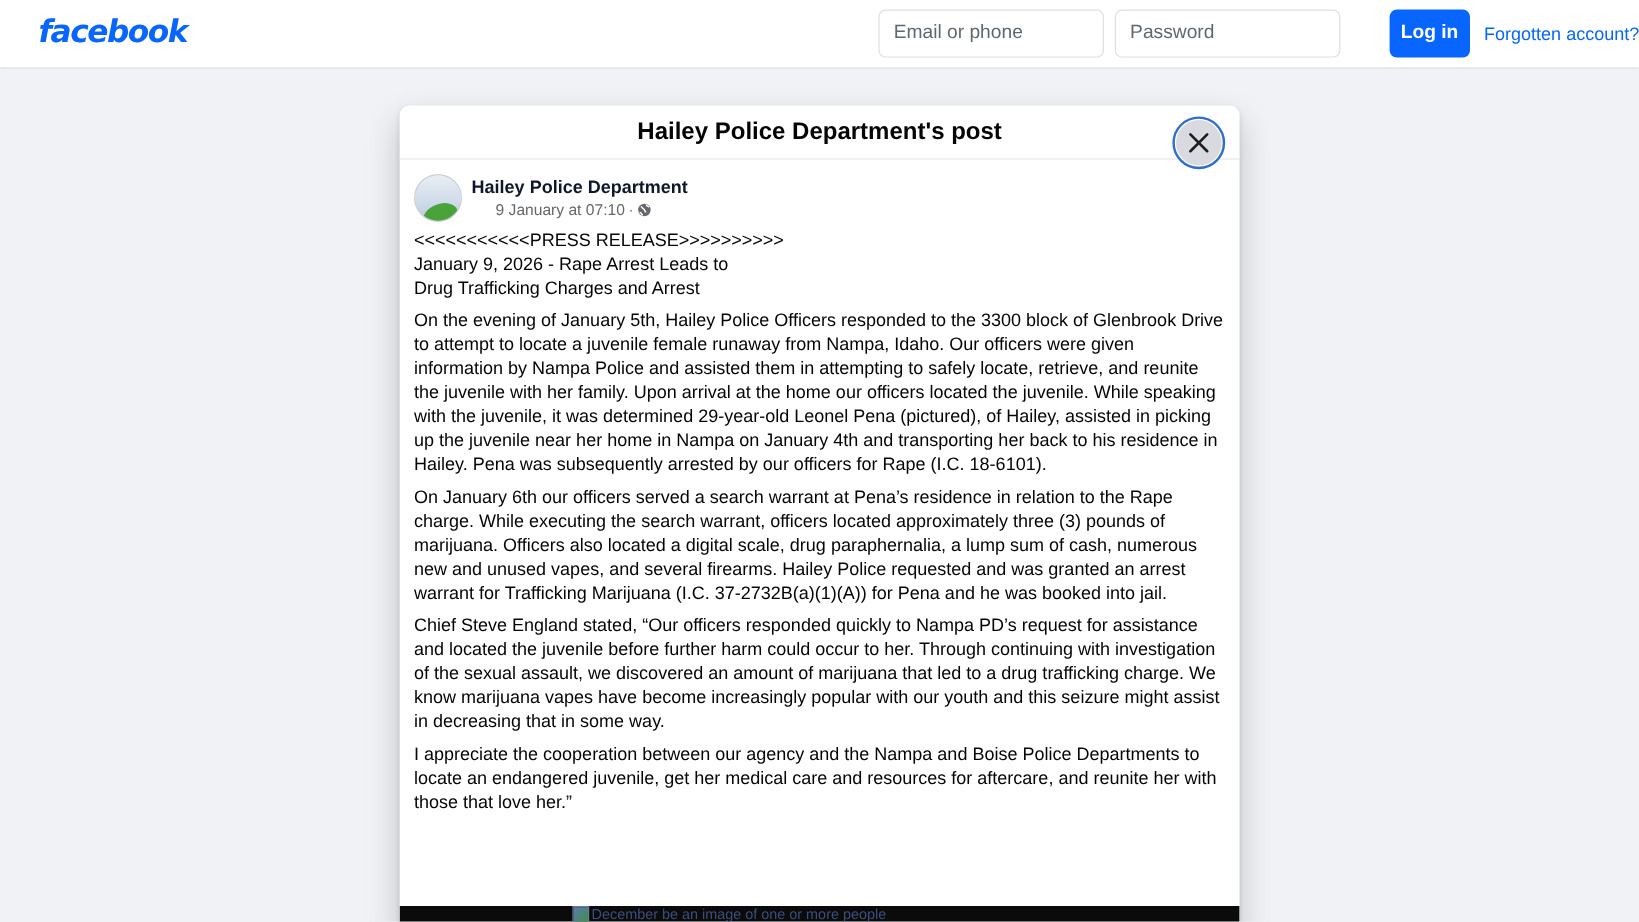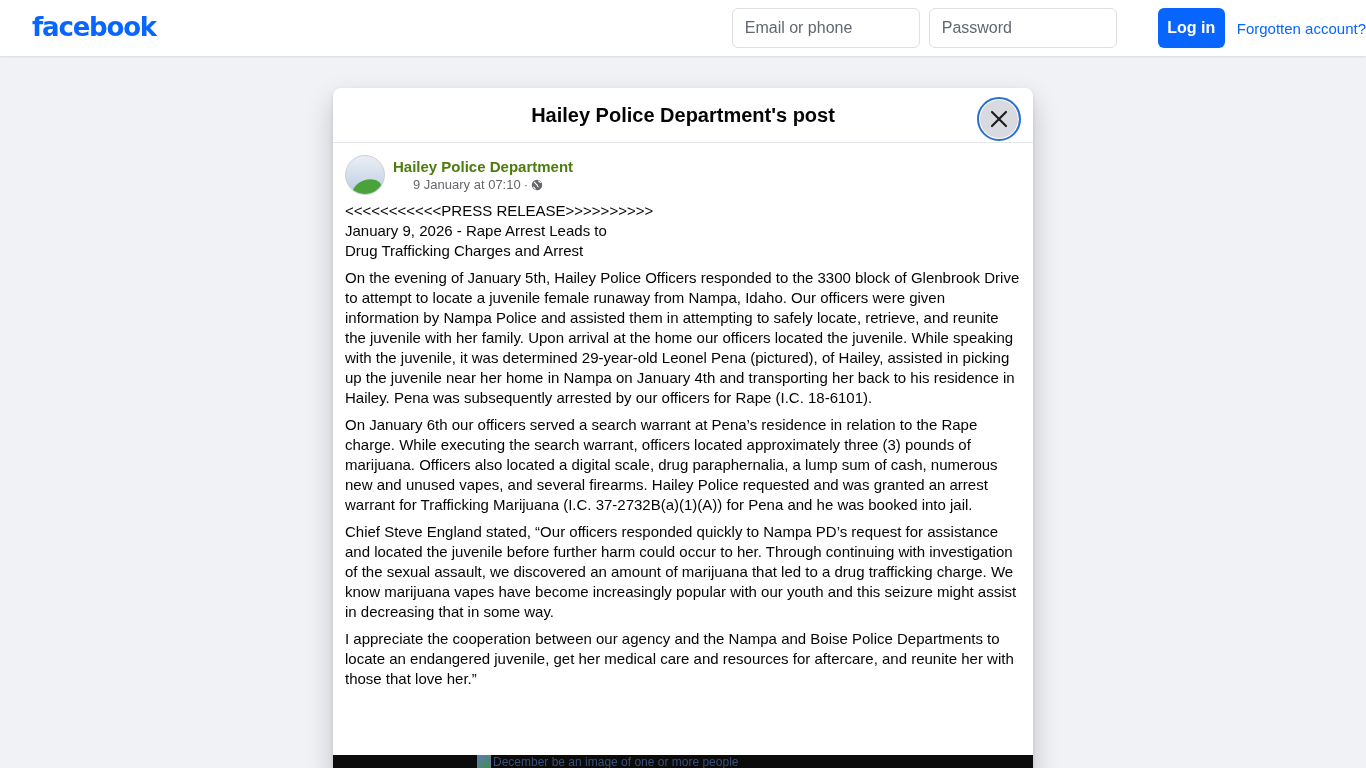--- a/index.html
+++ b/index.html
@@ -15,20 +15,21 @@
       background: #ffffff;
       box-shadow: 0 1px 2px rgba(0,0,0,0.1);
       display: flex; align-items: center;
       z-index: 2;
     }
     .logo {
       position: absolute; left: 32px; top: 12px;
       font-family: "DejaVu Sans", "Liberation Sans", sans-serif;
       font-weight: bold; font-size: 26px; letter-spacing: -1.2px;
       color: #0866ff;
+      font-style: italic;
     }
     .login-form {
       position: absolute; right: 0; top: 8px; height: 40px;
       display: flex; align-items: center; padding-left: 21px;
     }
     .field {
       width: 188px; height: 40px;
       border: 1px solid #dddfe2; border-radius: 6px;
       padding: 0 12px; font-size: 16px; color: #606770;
       font-family: "Liberation Sans", sans-serif;
@@ -49,21 +50,21 @@
     .forgot-link {
       color: #0866ff; font-size: 15px; text-decoration: none;
     }
     .modal {
       position: absolute; left: 333px; top: 88px; width: 700px; height: 690px;
       background: #fff; border-radius: 8px 8px 0 0;
       box-shadow: 0 12px 28px rgba(0,0,0,0.2), 0 2px 4px rgba(0,0,0,0.1);
       overflow: hidden;
     }
     .modal-header {
-      height: 55px; border-bottom: 1px solid #e4e6eb;
+      height: 45px; border-bottom: 1px solid #e4e6eb;
       display: flex; align-items: center; justify-content: center;
       position: relative;
     }
     .modal-title { font-size: 20px; font-weight: bold; color: #050505; }
     .close-btn {
       position: absolute; right: 12px; top: 9px;
       width: 44px; height: 44px; border-radius: 50%;
       background: #d8dadf; border: 2px solid #2d6fc9;
       box-shadow: 0 0 0 1px #fff inset;
       display: flex; align-items: center; justify-content: center;
@@ -78,21 +79,21 @@
       overflow: hidden; border: 1px solid #ccd0d5;
       margin-right: 8px; flex-shrink: 0;
       position: relative;
       background: linear-gradient(180deg, #e9eef4 0%, #cfdbea 60%, #b9cadd 100%);
     }
     .avatar .hill {
       position: absolute; left: 6px; bottom: -6px; width: 30px; height: 20px;
       background: #4aa33a; border-radius: 50% 50% 0 0;
       transform: rotate(-20deg);
     }
-    .author-name { font-size: 15px; font-weight: bold; color: #4d7c0f; line-height: 19px; }
+    .author-name { font-size: 15px; font-weight: bold; color: #0f172a; line-height: 19px; }
     .meta { font-size: 13px; color: #65676b; line-height: 18px; display: flex; align-items: center; margin-left: 20px; }
     .meta .dot { margin: 0 3px; }
     .post-body {
       padding: 6px 12px 0 12px;
       font-size: 15px; line-height: 20px; color: #050505;
     }
     .post-body p { margin-bottom: 7px; }
     .image-strip {
       position: absolute; left: 0; top: 667px; width: 700px; height: 30px;
       background: #0b0b0b;

